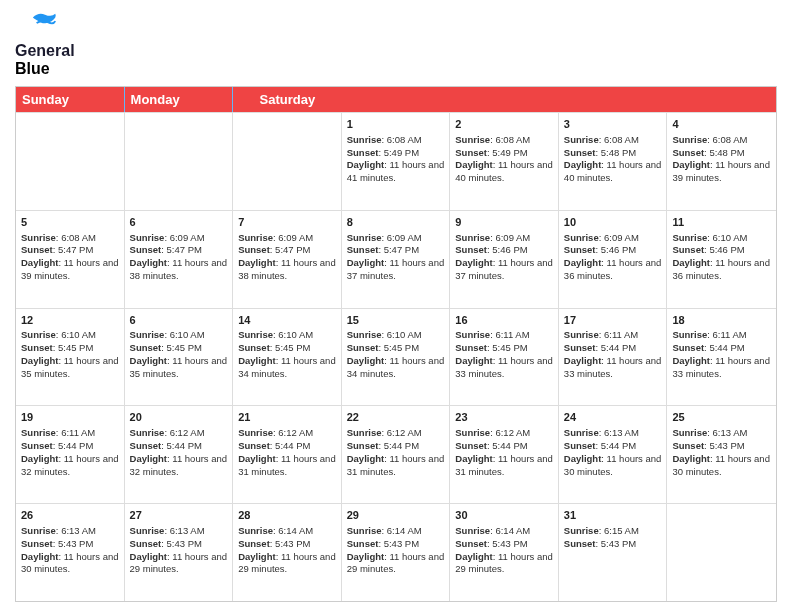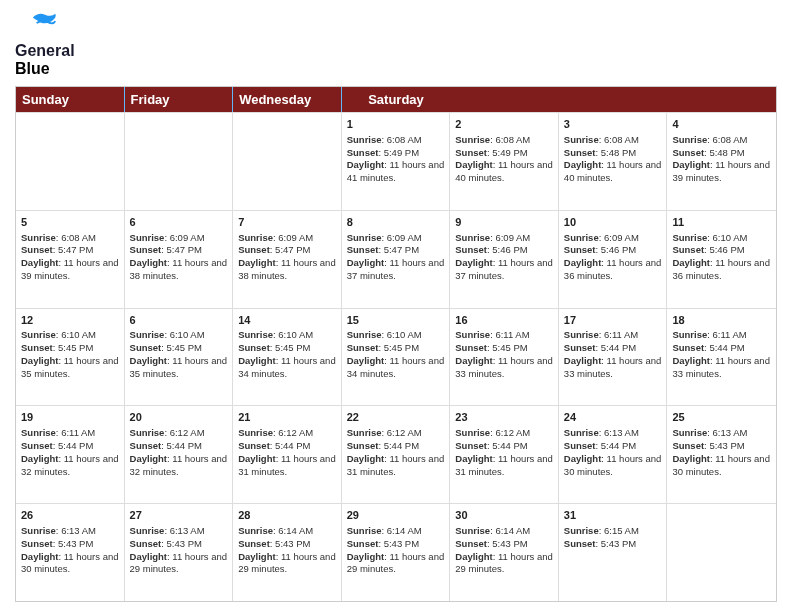--- a/index.html
+++ b/index.html
@@ -48,21 +48,21 @@
     }
     .calendar {
       flex: 1;
       display: flex;
       flex-direction: column;
       border: 1px solid #ccc;
     }
     .cal-header {
       display: grid;
       grid-template-columns: repeat(7, 1fr);
-      background: #7f1d1d;
+      background: #ef4444;
     }
     .cal-header-cell {
       color: #fff;
       font-size: 13px;
       font-weight: bold;
       padding: 5px 6px;
       text-align: left;
       border-right: 1px solid #64b5f6;
     }
     .cal-header-cell:last-child { border-right: none; text-align: center; }
@@ -112,22 +112,21 @@
     </div>
     <div class="title-area">
       <div class="month-year"></div>
       <div class="location"></div>
     </div>
   </div>
 
   <div class="calendar">
     <div class="cal-header">
     <div class="cal-header-cell">Sunday</div>
-        <div class="cal-header-cell">Friday</div>
-        <div class="cal-header-cell">Wednesday</div>
+        <div class="cal-header-cell">Monday</div>
         <div class="cal-header-cell">Saturday</div>
       </div>
     <div class="cal-body">
     <div class="cal-row">
           <div class="cal-cell empty"></div>
           <div class="cal-cell empty"></div>
           <div class="cal-cell empty"></div>
           <div class="cal-cell">
             <span class="day-num">1</span>
             <span style="display: block;"><b>Sunrise</b>: 6:08 AM</span>

